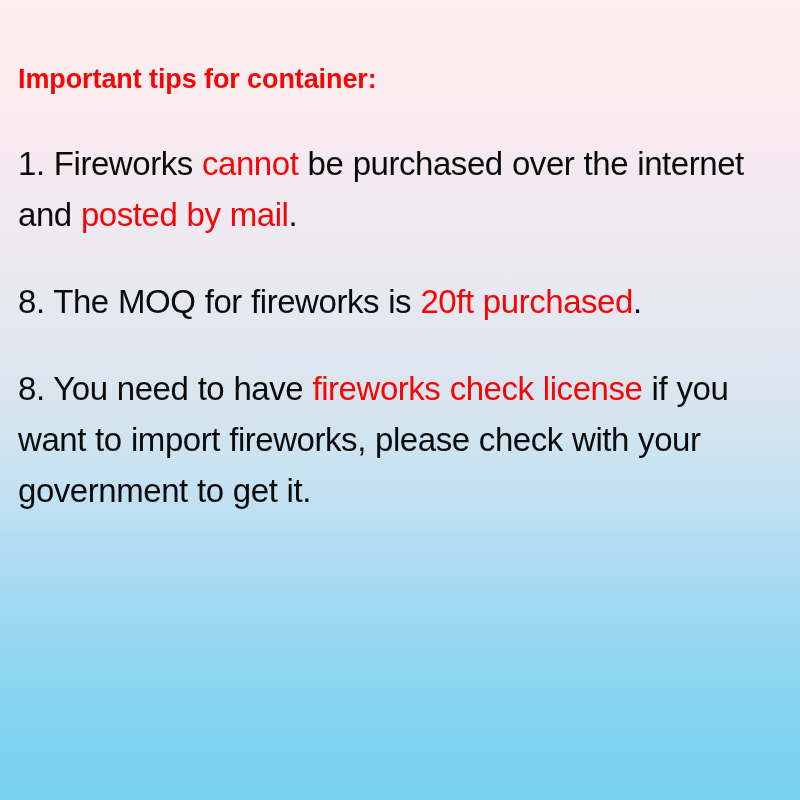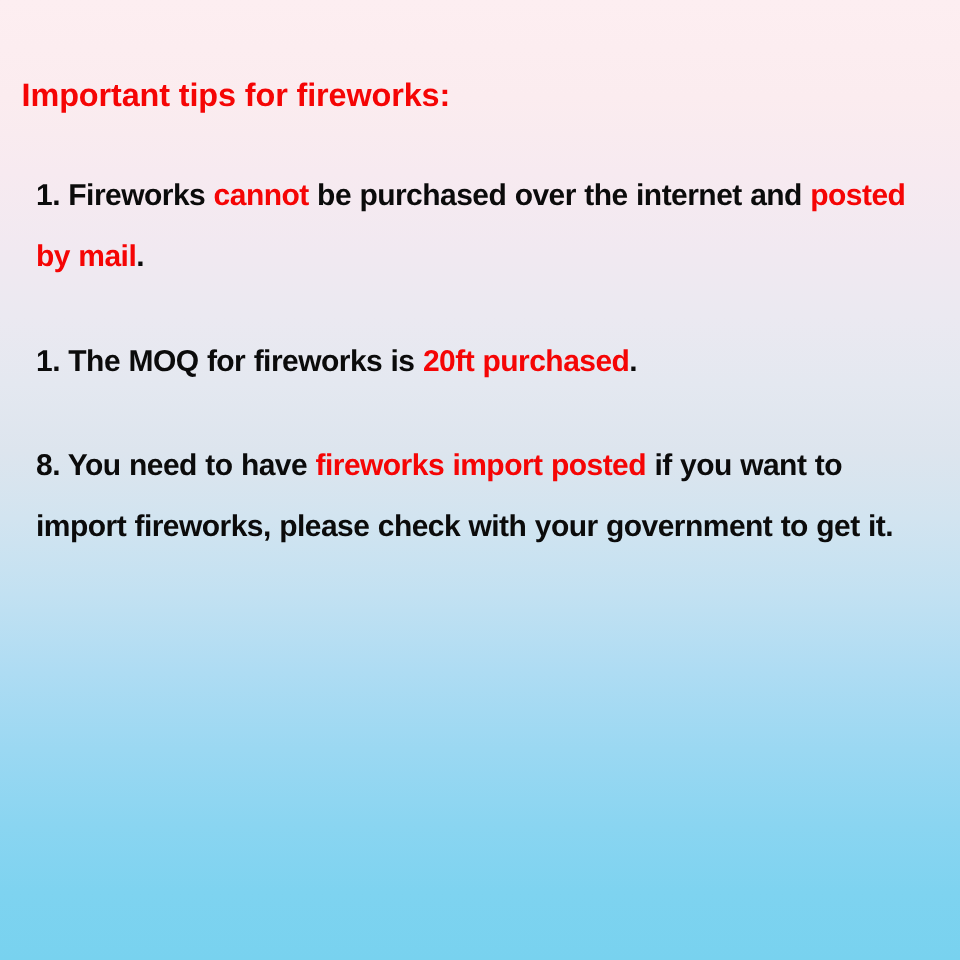--- a/index.html
+++ b/index.html
@@ -50,24 +50,24 @@
     white-space: nowrap;
   }
 
   .tips-list {
     margin: 0;
     padding: 0;
     list-style: none;
   }
 
   .tip-item {
-    margin: 12px;
+    margin: 0;
     padding: 0;
-    font-size: 25px;
-    font-weight: 700;
+    font-size: 33px;
+    font-weight: 400;
     line-height: 51px;
     color: #0b0b0b;
     letter-spacing: -0.45px;
     word-spacing: 0.5px;
   }
 
   
   .tip-item--1 { margin-top: 42px; }
   .tip-item--2 { margin-top: 36px; }
   .tip-item--3 { margin-top: 36px; }
@@ -79,21 +79,21 @@
 
   .tip-seg {
     white-space: pre-wrap;
   }
 </style>
 </head>
 <body>
 
 <div id="notice-card">
 
-  <h1 class="notice-heading">Important tips for fireworks:</h1>
+  <h1 class="notice-heading">Important tips for container:</h1>
 
   <ul class="tips-list">
     <li class="tip-item tip-item--1"><span class="tip-seg">1. Fireworks </span><span class="tip-seg hl">cannot</span><span class="tip-seg"> be purchased over the internet and </span><span class="tip-seg hl">posted by mail</span><span class="tip-seg">.</span></li>
-    <li class="tip-item tip-item--2"><span class="tip-seg">1. The MOQ for fireworks is </span><span class="tip-seg hl">20ft purchased</span><span class="tip-seg">.</span></li>
-    <li class="tip-item tip-item--3"><span class="tip-seg">8. You need to have </span><span class="tip-seg hl">fireworks import posted</span><span class="tip-seg"> if you want to import fireworks, please check with your government to get it.</span></li>
+    <li class="tip-item tip-item--2"><span class="tip-seg">8. The MOQ for fireworks is </span><span class="tip-seg hl">20ft purchased</span><span class="tip-seg">.</span></li>
+    <li class="tip-item tip-item--3"><span class="tip-seg">8. You need to have </span><span class="tip-seg hl">fireworks check license</span><span class="tip-seg"> if you want to import fireworks, please check with your government to get it.</span></li>
   </ul>
 
 </div>
 
 </body></html>

